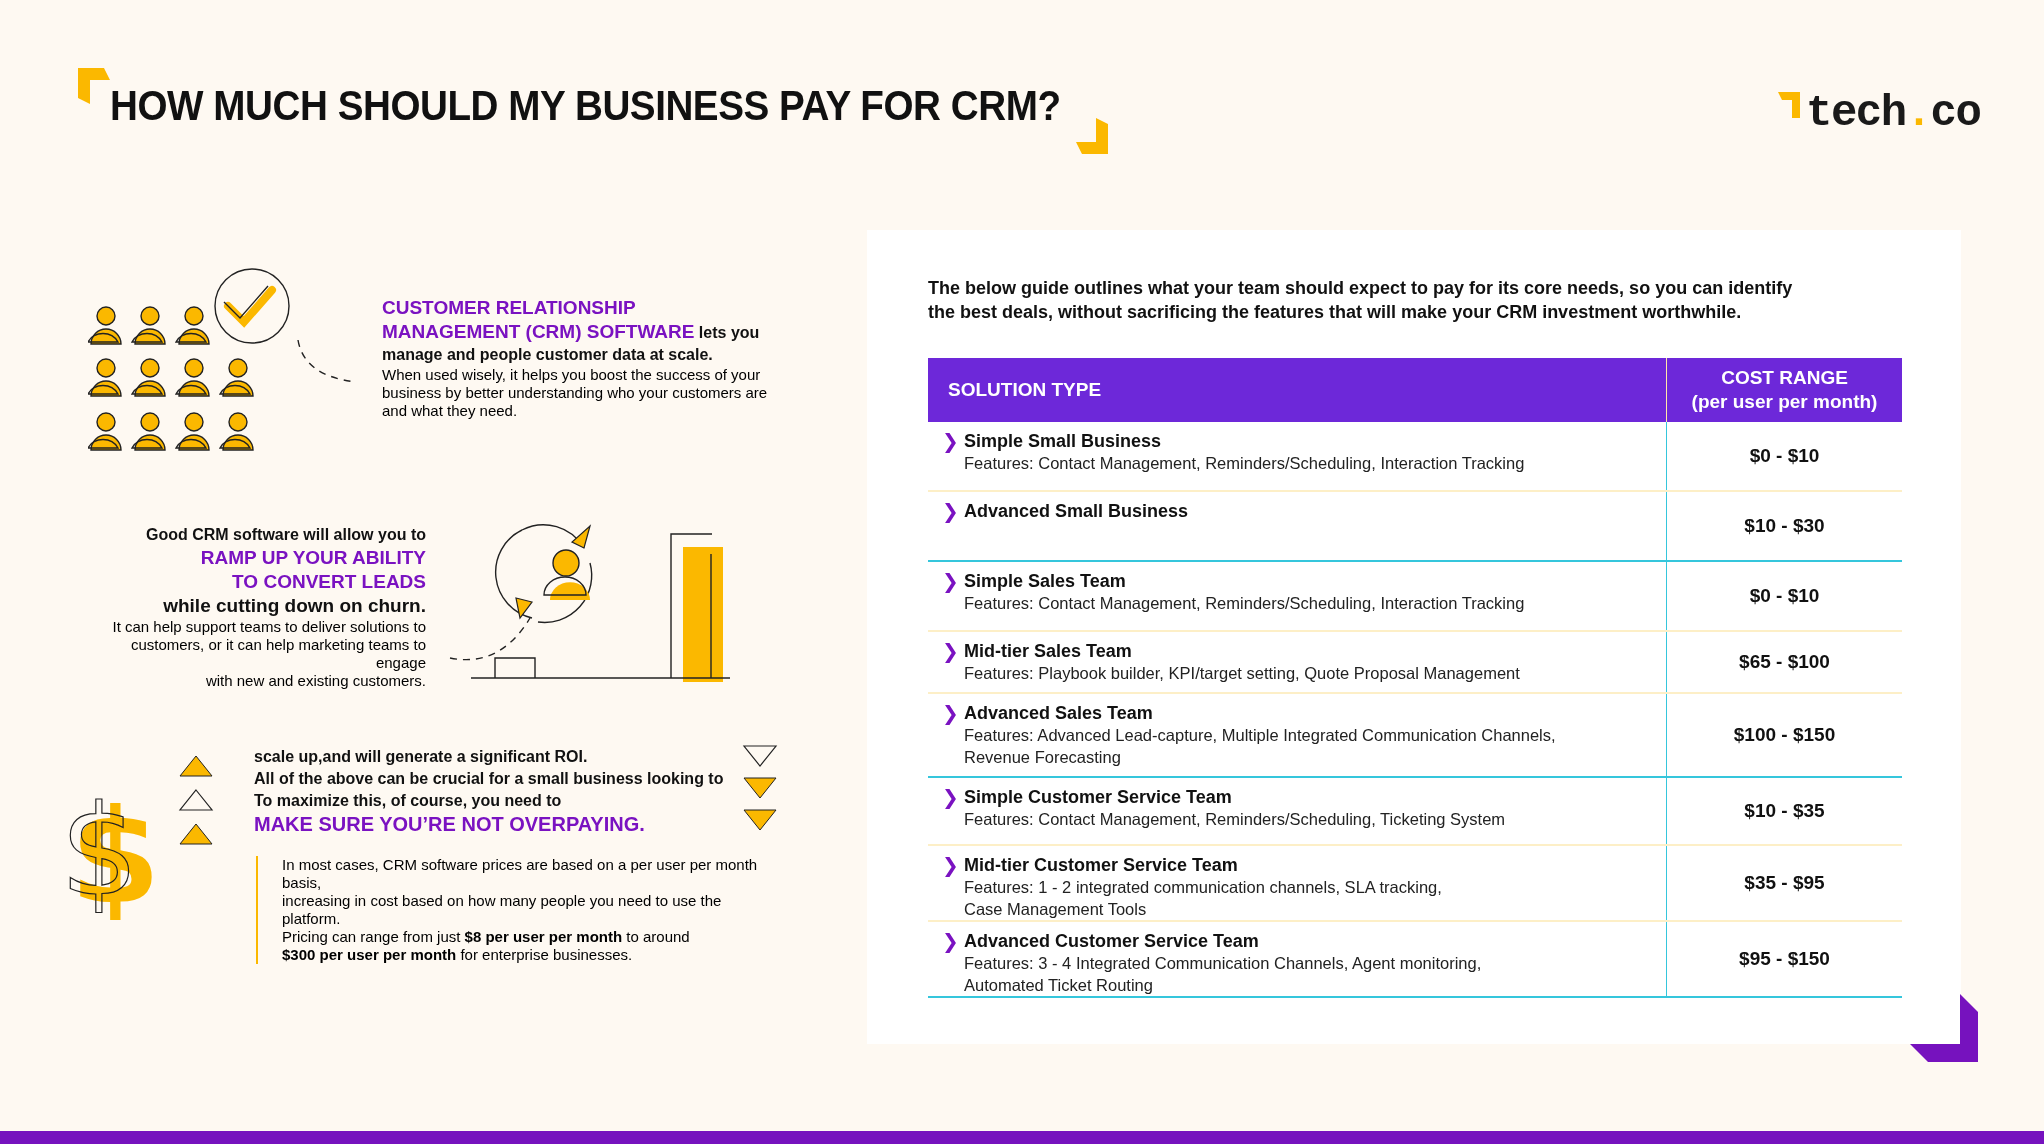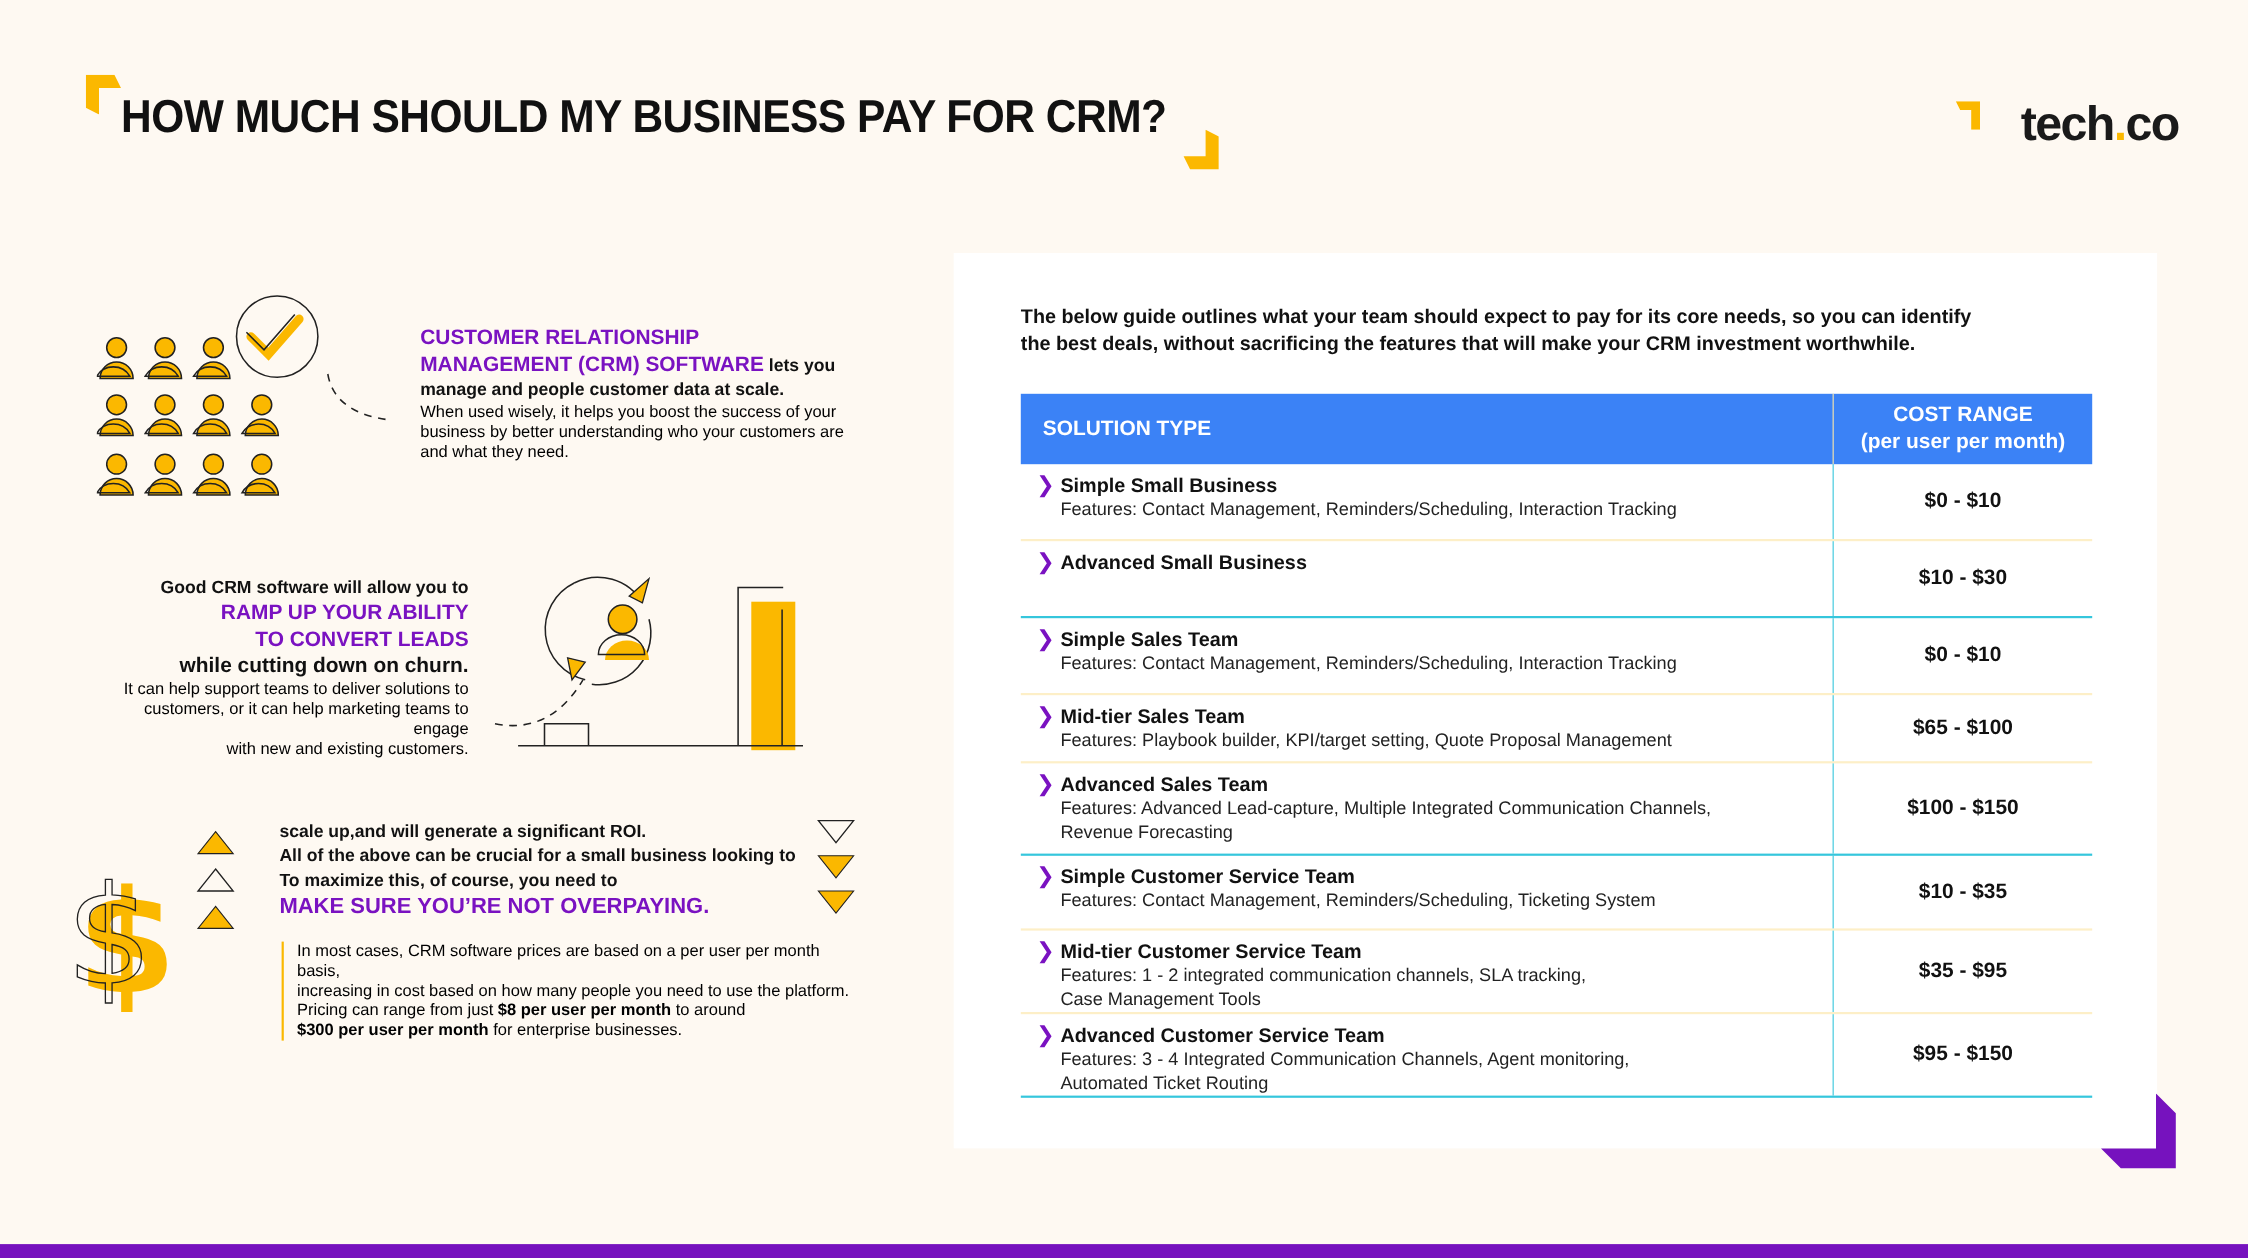--- a/index.html
+++ b/index.html
@@ -23,22 +23,22 @@
     color: #111; white-space: nowrap;
     transform: scaleX(0.92); transform-origin: left top;
   }
   .title-bracket-br {
     left: 1072px; top: 118px; width: 36px; height: 36px;
   }
   .logo {
     left: 1778px; top: 90px; height: 46px; display: flex; align-items: flex-end;
   }
   .logo-text {
-    font-family: Liberation Sans, sans-serif; font-weight: 700;
-    font-size: 44px; letter-spacing: -1.5px; color: #1a1a1a; line-height: 46px; margin-left: 31px;
+    font-family: Liberation Mono, monospace; font-weight: 700;
+    font-size: 44px; letter-spacing: -1.5px; color: #1a1a1a; line-height: 46px;
   }
   .logo-dot { color: #fbb800; }
 
   
   .people-grid { left: 88px; top: 268px; width: 300px; height: 190px; }
   .sec1-text { left: 382px; top: 296px; width: 390px; }
   .purple-head {
     color: #7a12c1; font-weight: 700; font-size: 19px; line-height: 24px;
     text-transform: uppercase;
   }
@@ -48,37 +48,37 @@
   
   .sec2-text { left: 86px; top: 524px; width: 340px; text-align: right; }
   .sec2-illus { left: 440px; top: 518px; width: 300px; height: 165px; }
 
   
   .dollar-illus { left: 62px; top: 780px; width: 110px; height: 140px; }
   .tri-left { left: 176px; top: 752px; width: 40px; height: 100px; }
   .sec3-text { left: 254px; top: 746px; width: 490px; }
   .tri-right { left: 740px; top: 742px; width: 40px; height: 100px; }
   .sec3-note {
-    left: 256px; top: 856px; width: 520px; padding-left: 12px;
+    left: 256px; top: 856px; width: 520px; padding-left: 24px;
     border-left: 2px solid #fbb800;
   }
   .sec3-note b { font-weight: 700; }
 
   
   .card {
     left: 867px; top: 230px; width: 1094px; height: 814px;
     background: #ffffff;
   }
   .intro {
     left: 928px; top: 276px; width: 980px;
     font-weight: 700; font-size: 18px; line-height: 24px; color: #111;
   }
   .table { left: 928px; top: 358px; width: 974px; }
   .thead {
-    display: flex; height: 64px; background: #3b82f6;
+    display: flex; height: 64px; background: #6d28d9;
   }
   .th-sol {
     width: 739px; display: flex; align-items: center; padding-left: 20px;
     color: #fff; font-weight: 700; font-size: 19px; text-transform: uppercase;
     border-right: 1px solid #ffe9a8;
   }
   .th-cost {
     flex: 1; display: flex; flex-direction: column; align-items: center; justify-content: center;
     color: #fff; font-weight: 700; font-size: 19px; line-height: 24px;
   }

